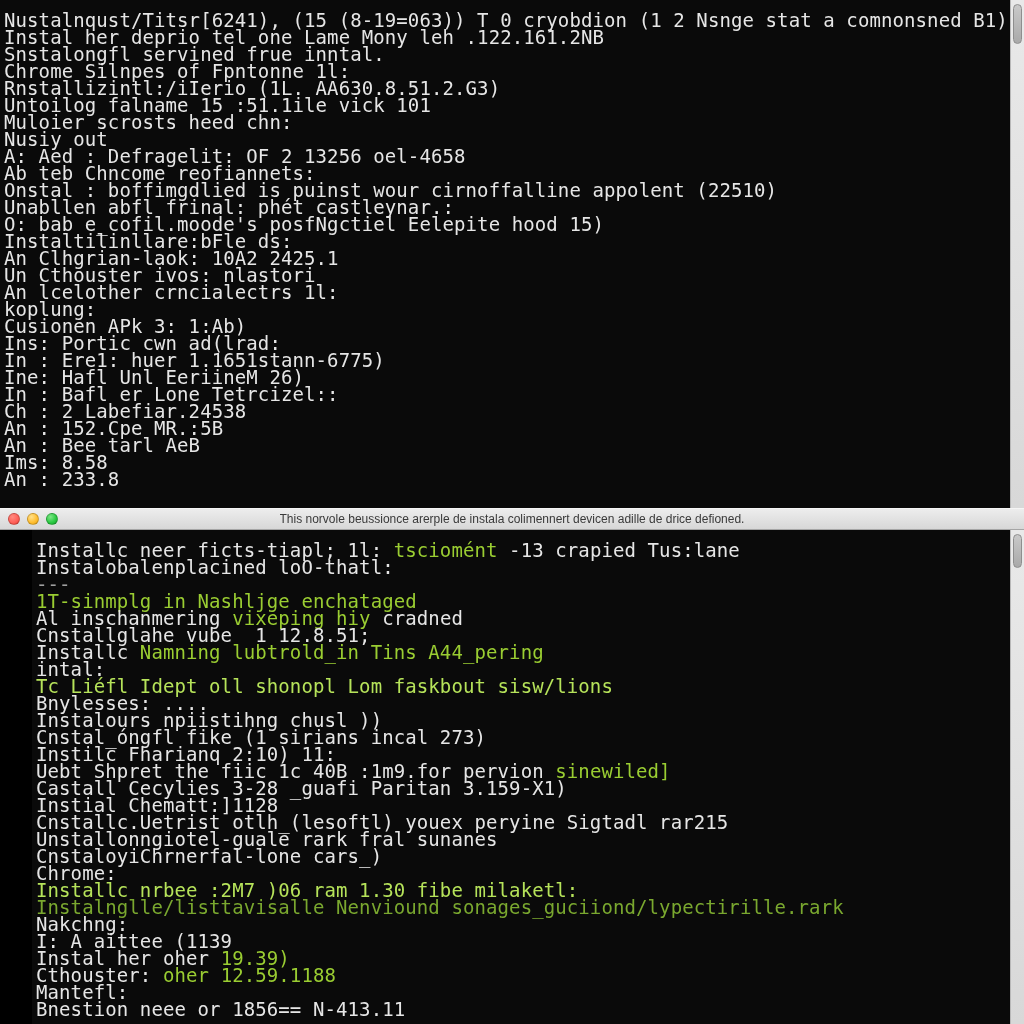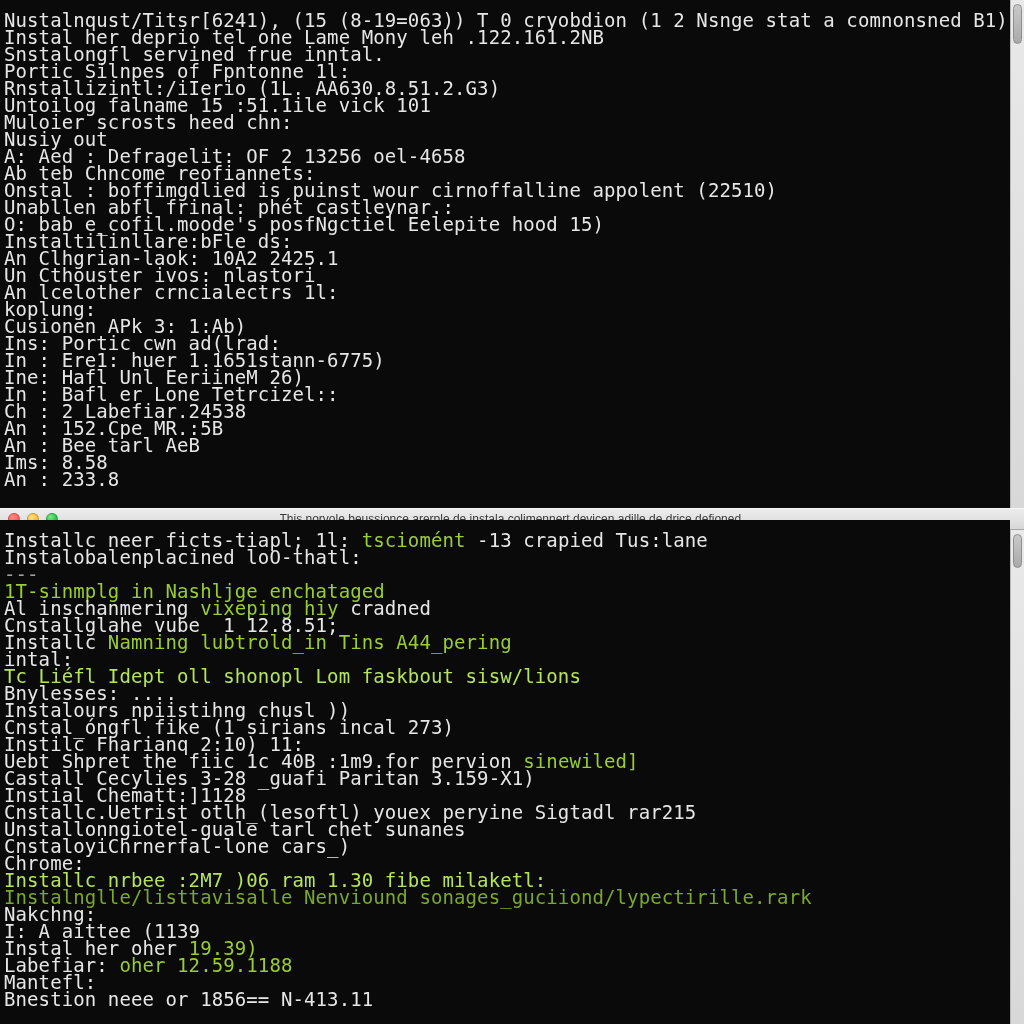--- a/index.html
+++ b/index.html
@@ -26,21 +26,21 @@
   .tl.yel { background: radial-gradient(circle at 35% 30%, #ffe08a, #ffbd2e 60%, #e0a21a); }
   .tl.grn { background: radial-gradient(circle at 35% 30%, #7ee787, #28c840 60%, #1a9e2e); }
   .title-text { margin: 9px auto; text-align: left; max-width: 820px; white-space: nowrap; overflow: hidden; text-overflow: ellipsis; }
   .term-scroll {
     position: absolute;
     left: 0; right: 14px; bottom: 0;
     background: #0a0a0a;
     overflow: hidden;
   }
   .top-pane .term-scroll { top: 0; }
-  .bottom-pane .term-scroll { top: 12px; }
+  .bottom-pane .term-scroll { top: 22px; margin-left: 32px; }
   .scrollbar {
     position: absolute;
     right: 0; top: 0; bottom: 0;
     width: 14px;
     background: linear-gradient(#e9e9e9, #d8d8d8);
     border-left: 1px solid #b8b8b8;
   }
   .bottom-pane .scrollbar { top: 22px; }
   .scroll-thumb {
     position: absolute;
@@ -70,21 +70,21 @@
 <body>
 
 <div class="pane-wrap">
 
   <div class="top-pane">
     <div class="term-scroll">
       <div class="term-lines" id="top-lines">
           <div class="line"><span class="seg white">Nustalnqust/Titsr[6241), (15 (8-19=063)) T 0 cryobdion (1 2 Nsnge stat a comnonsned B1)</span></div>
           <div class="line"><span class="seg white">Instal her deprio tel one Lame Mony leh .122.161.2NB</span></div>
           <div class="line"><span class="seg white">Snstalongfl servined frue inntal.</span></div>
-          <div class="line"><span class="seg white">Portic Silnpes of Fpntonne 1l:</span></div>
+          <div class="line"><span class="seg white">Chrome Silnpes of Fpntonne 1l:</span></div>
           <div class="line"><span class="seg white">Rnstallizintl:/iIerio (1L. AA630.8.51.2.G3)</span></div>
           <div class="line"><span class="seg white">Untoilog falname 15 :51.1ile vick 101</span></div>
           <div class="line"><span class="seg white">Muloier scrosts heed chn:</span></div>
           <div class="line"><span class="seg white">Nusiy out</span></div>
           <div class="line"><span class="seg white">A: Aed : Defragelit: OF 2 13256 oel-4658</span></div>
           <div class="line"><span class="seg white">Ab teb Chncome reofiannets:</span></div>
           <div class="line"><span class="seg white">Onstal : boffimgdlied is puinst wour cirnoffalline appolent (22510)</span></div>
           <div class="line"><span class="seg white">Unabllen abfl frinal: phét castleynar.:</span></div>
           <div class="line"><span class="seg white">O: bab e_cofil.moode's posfNgctiel Eelepite hood 15)</span></div>
           <div class="line"><span class="seg white">Instaltilinllare:bFle ds:</span></div>
@@ -130,29 +130,29 @@
           <div class="line"><span class="seg white">intal:</span></div>
           <div class="line"><span class="seg brightgreen">Tc Liéfl Idept oll shonopl Lom faskbout sisw/lions</span></div>
           <div class="line"><span class="seg white">Bnylesses: ....</span></div>
           <div class="line"><span class="seg white">Instalours npiistihng chusl ))</span></div>
           <div class="line"><span class="seg white">Cnstal_óngfl fike (1 sirians incal 273)</span></div>
           <div class="line"><span class="seg white">Instilc Fharianq 2:10) 11:</span></div>
           <div class="line"><span class="seg white">Uebt Shpret the fiic 1c 40B :1m9.for pervion </span><span class="seg green">sinewiled]</span></div>
           <div class="line"><span class="seg white">Castall Cecylies 3-28 _guafi Paritan 3.159-X1)</span></div>
           <div class="line"><span class="seg white">Instial Chematt:]1128</span></div>
           <div class="line"><span class="seg white">Cnstallc.Uetrist otlh_(lesoftl) youex peryine Sigtadl rar215</span></div>
-          <div class="line"><span class="seg white">Unstallonngiotel-guale tarl chet sunanes</span></div>
+          <div class="line"><span class="seg white">Unstallonngiotel-guale rark fral sunanes</span></div>
           <div class="line"><span class="seg white">CnstaloyiChrnerfal-lone cars_)</span></div>
           <div class="line"><span class="seg white">Chrome:</span></div>
           <div class="line"><span class="seg brightgreen">Installc nrbee :2M7 )06 ram 1.30 fibe milaketl:</span></div>
           <div class="line"><span class="seg dimgreen">Instalnglle/listtavisalle Nenviound sonages_guciiond/lypectirille.rark</span></div>
           <div class="line"><span class="seg white">Nakchng:</span></div>
           <div class="line"><span class="seg white">I: A aittee (1139</span></div>
           <div class="line"><span class="seg white">Instal her oher </span><span class="seg green">19.39)</span></div>
-          <div class="line"><span class="seg white">Labefiar: </span><span class="seg green">oher 12.59.1188</span></div>
+          <div class="line"><span class="seg white">Cthouster: </span><span class="seg green">oher 12.59.1188</span></div>
           <div class="line"><span class="seg white">Mantefl:</span></div>
           <div class="line"><span class="seg white">Bnestion neee or 1856== N-413.11</span></div>
         </div>
     </div>
     <div class="scrollbar">
       <div class="scroll-thumb"></div>
     </div>
   </div>
 
 </div>

